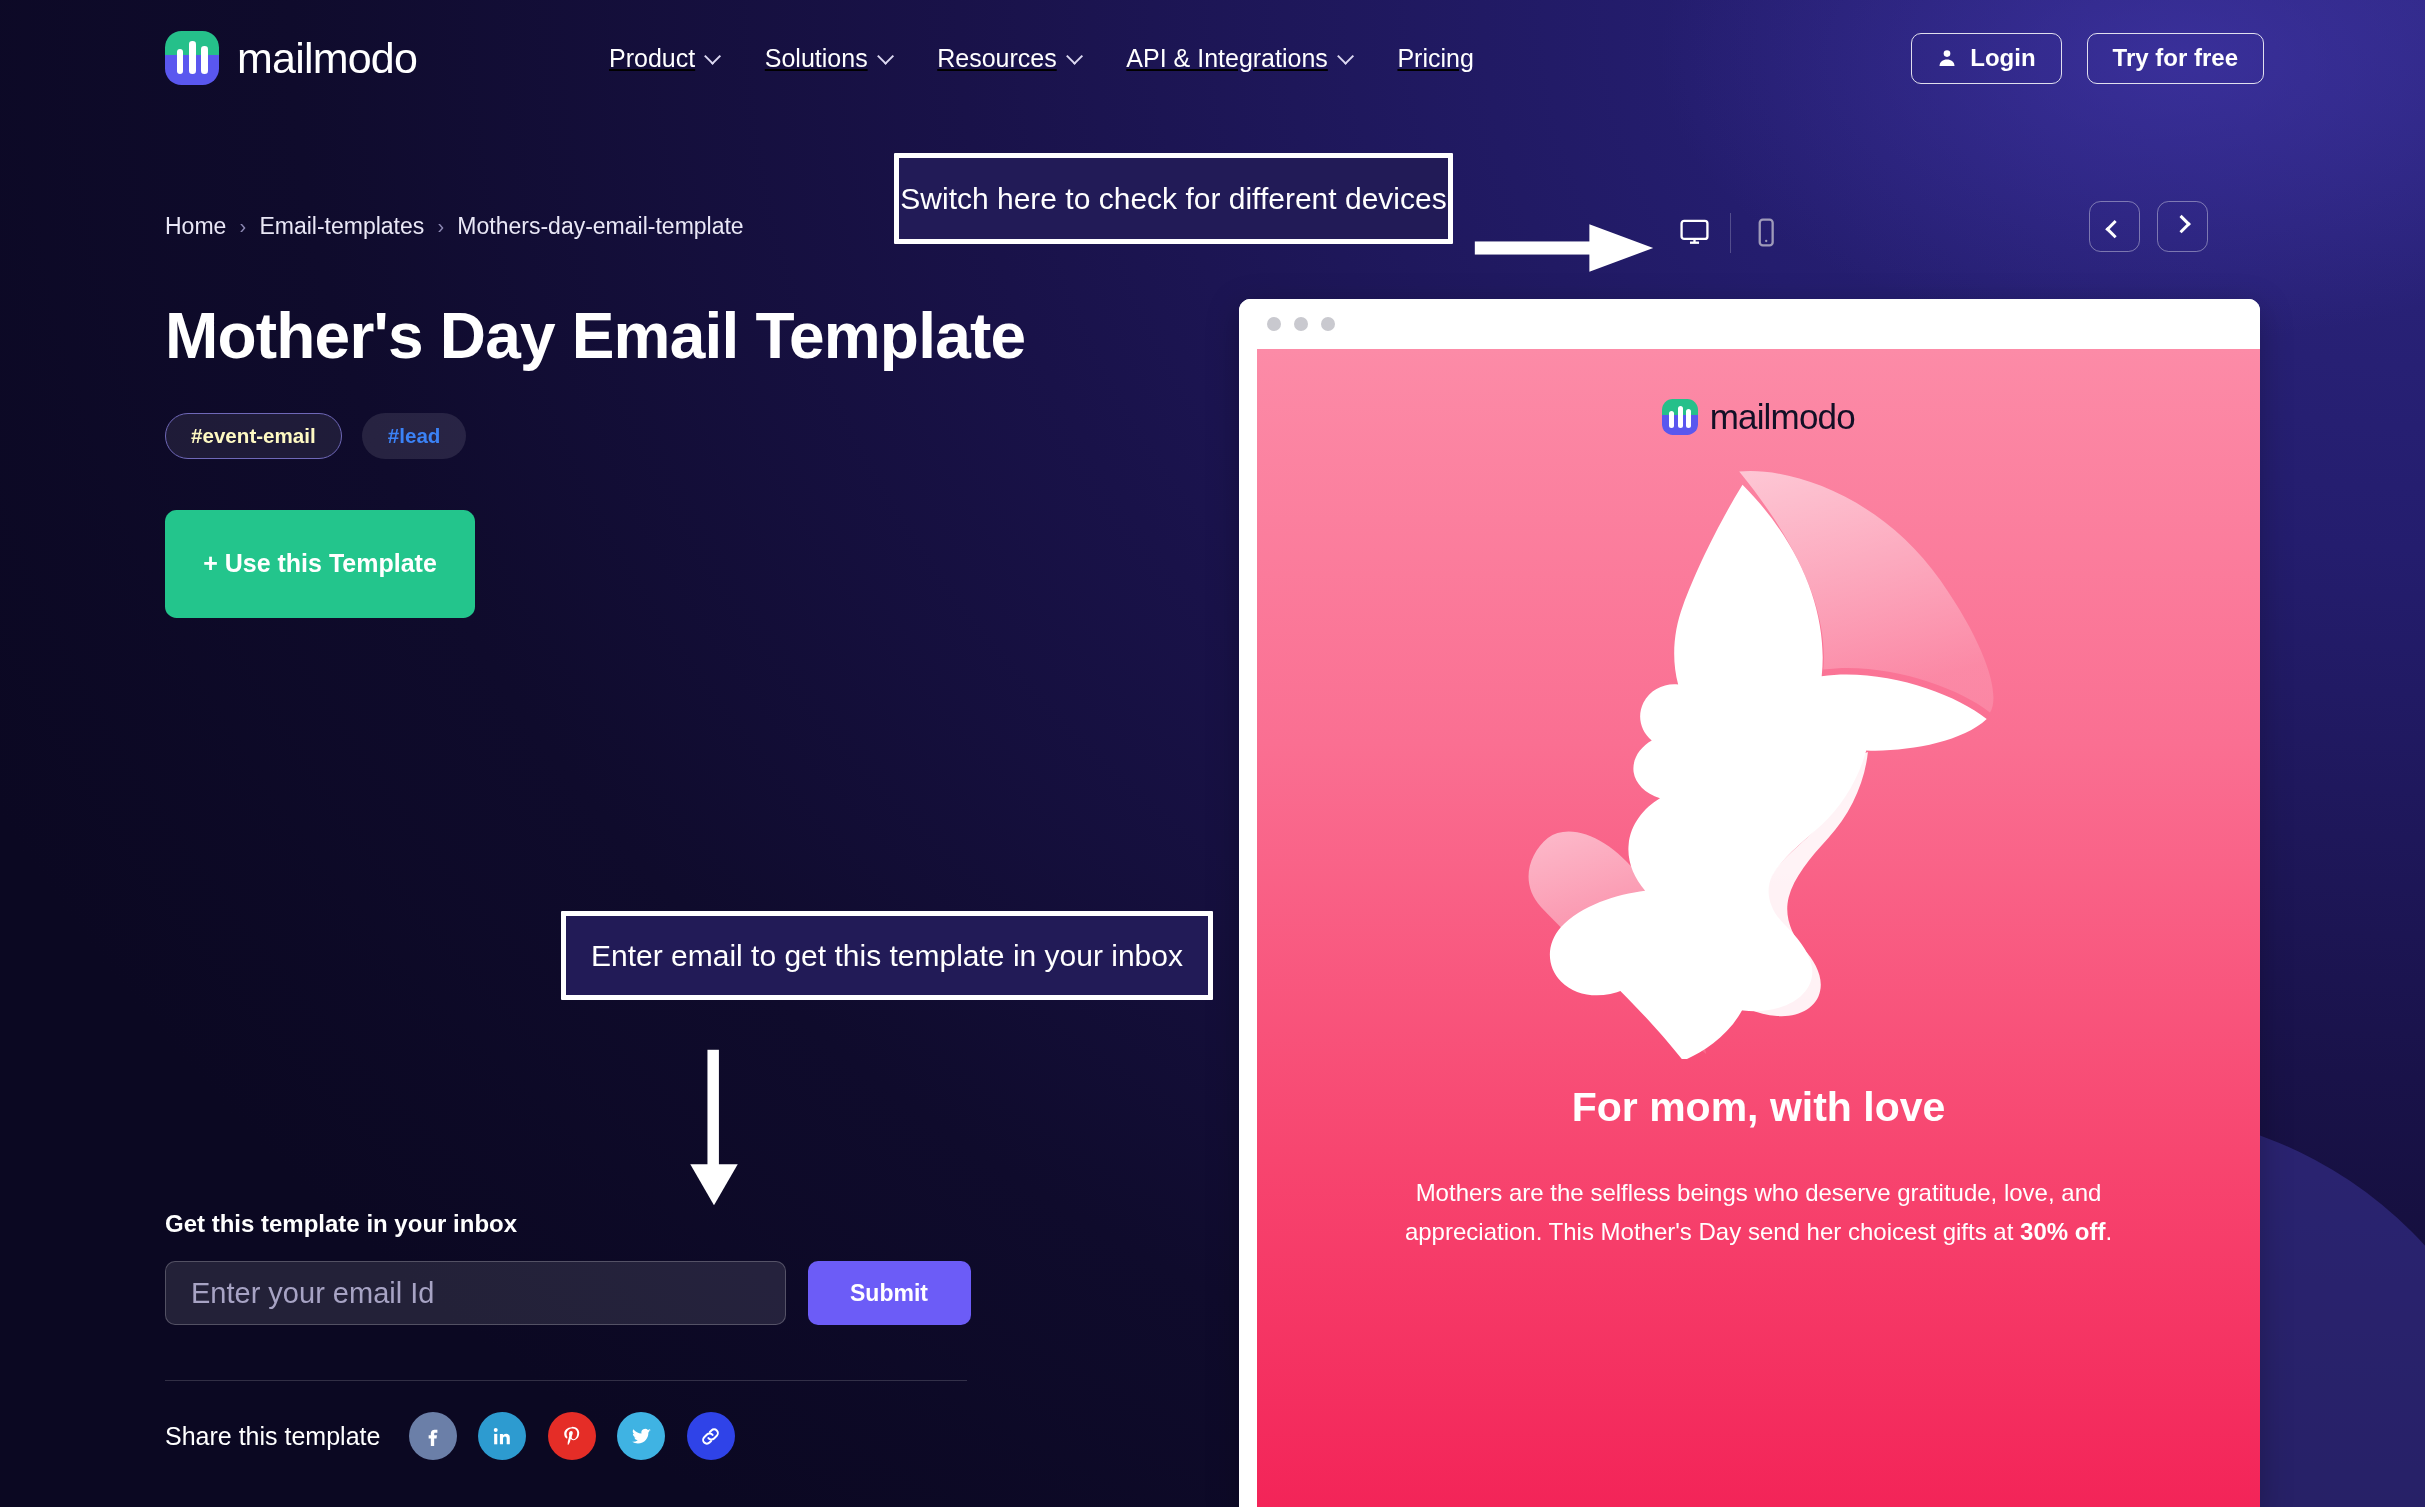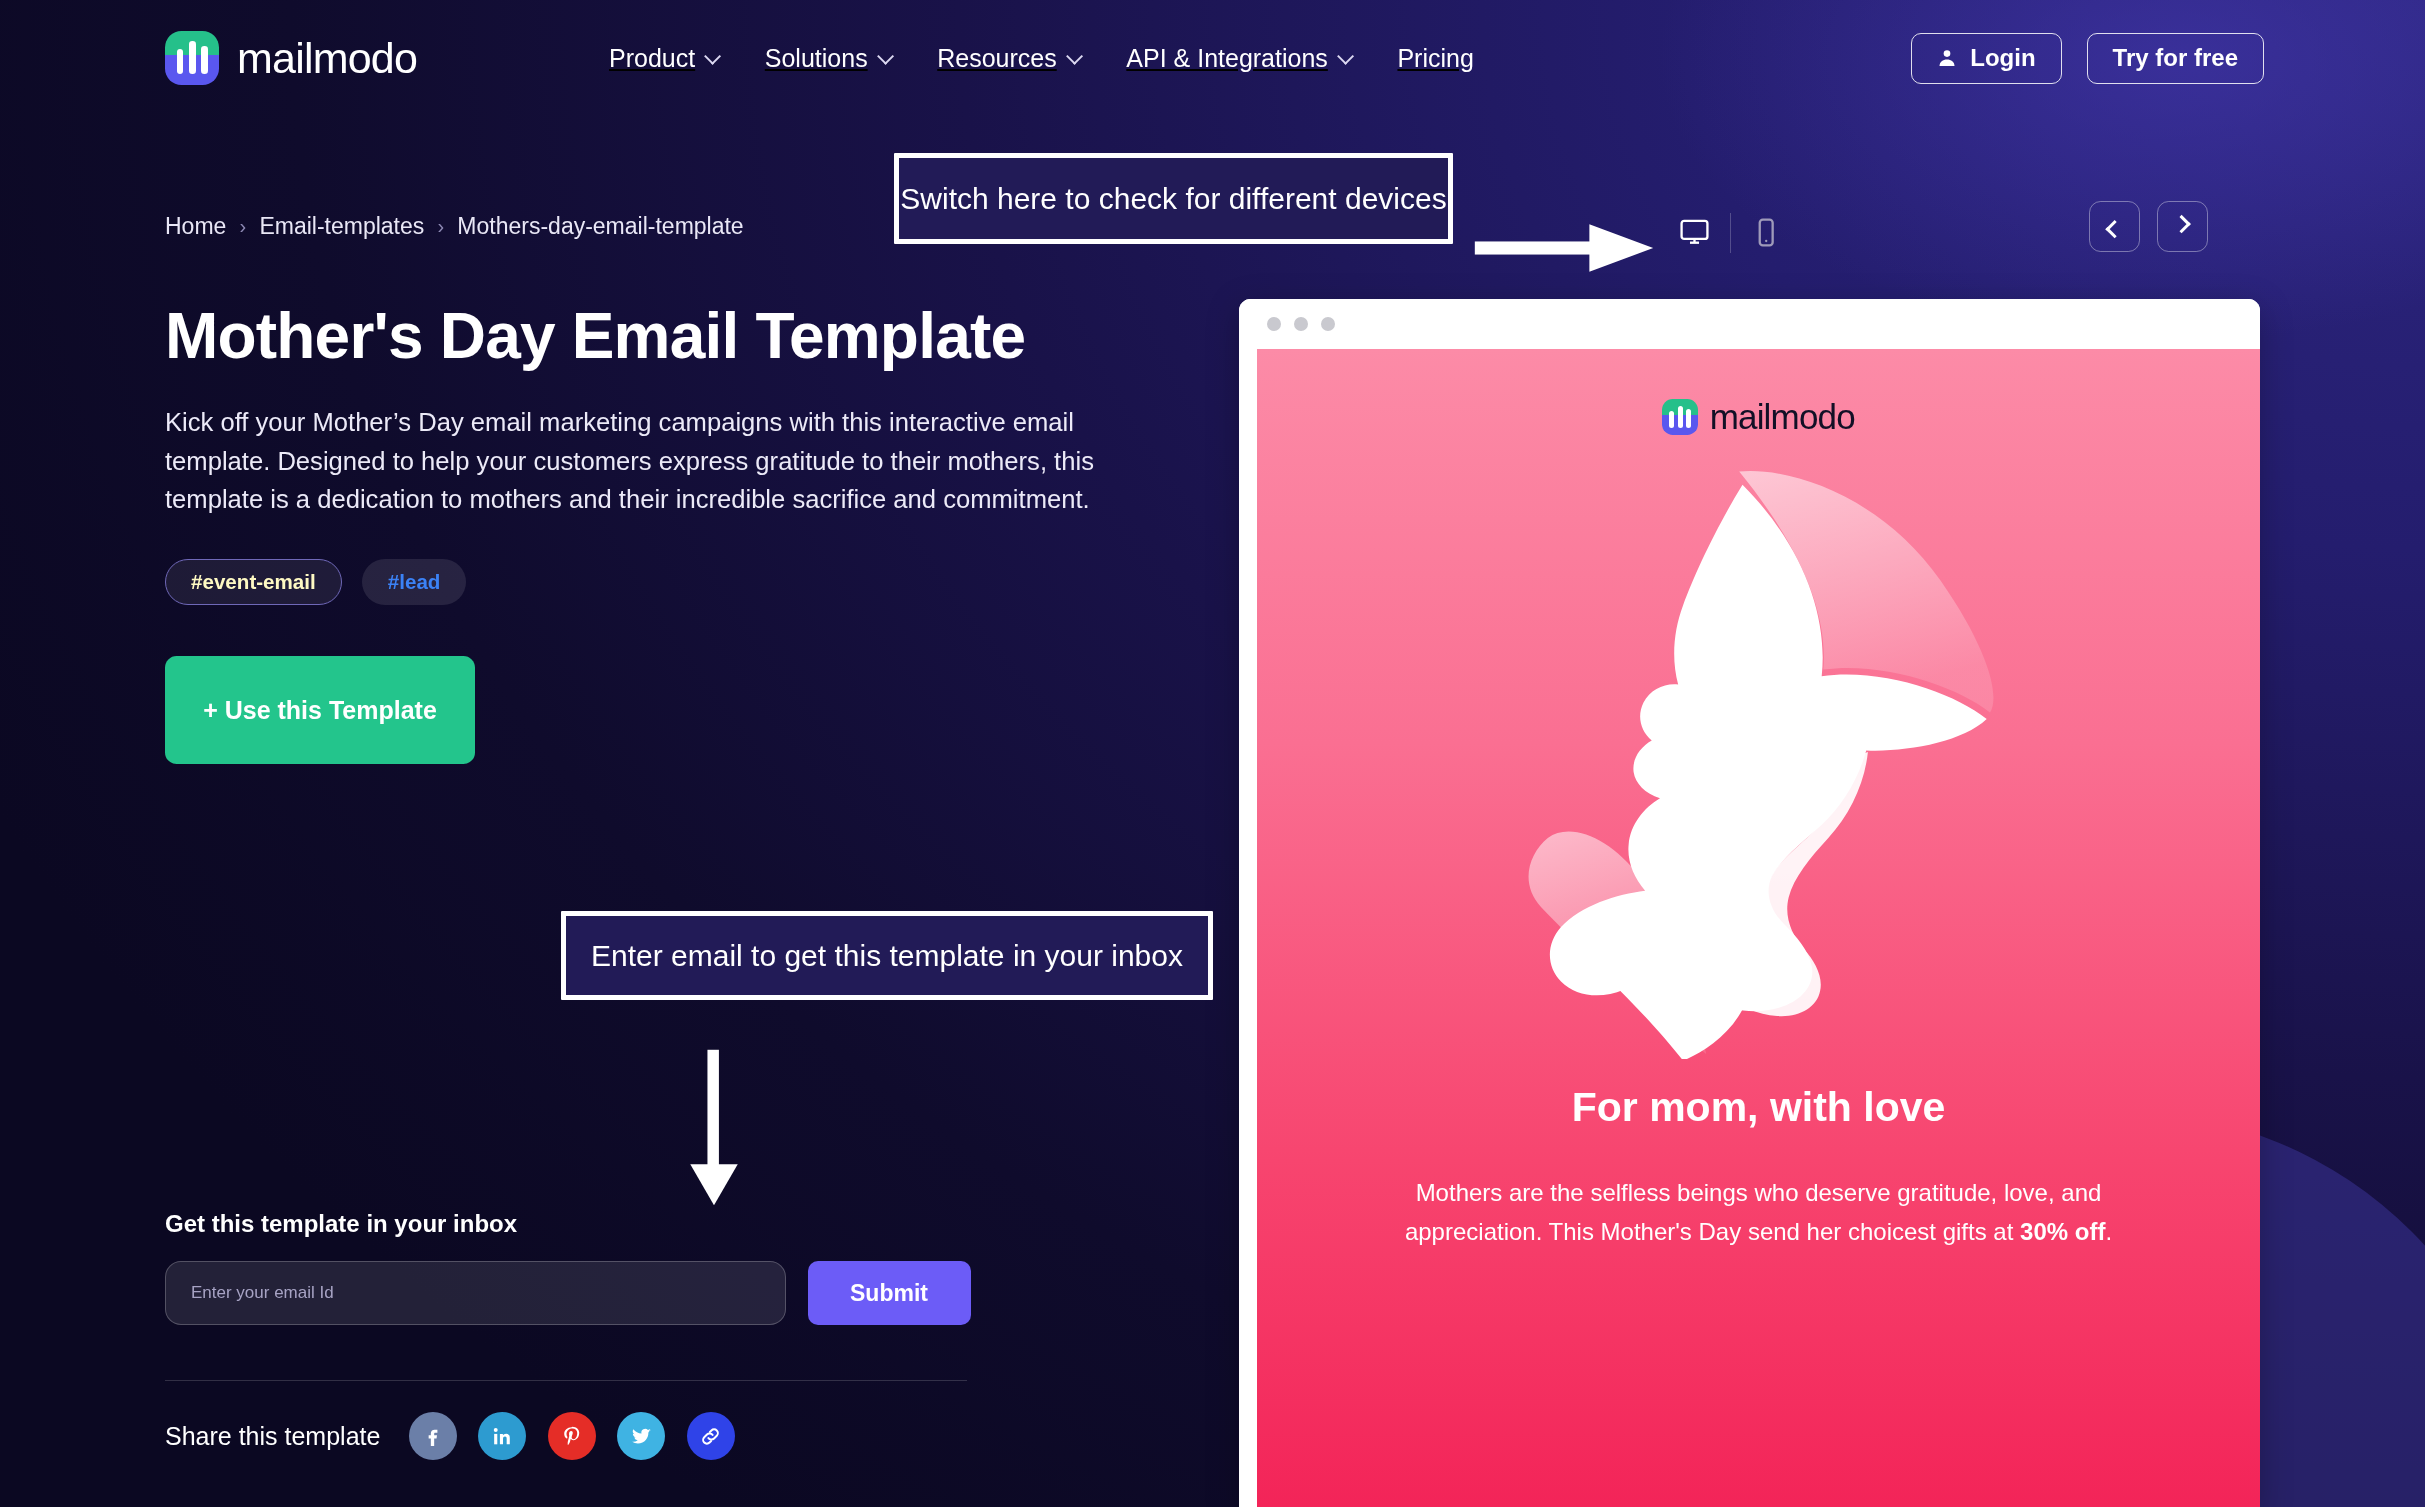--- a/index.html
+++ b/index.html
@@ -165,24 +165,24 @@
 
   .inbox-label {
     position: absolute; left: 165px; top: 1210px;
     color: #ffffff; font-size: 24px; font-weight: 700; z-index: 6;
   }
   .inbox-row {
     position: absolute; left: 165px; top: 1261px;
     display: flex; gap: 21.5px; z-index: 6;
   }
   .email-input {
-    width: 621px; height: 64px; border-radius: 16px;
+    width: 621px; height: 64px; border-radius: 10px;
     background: rgba(255,255,255,.10);
     border: 1.2px solid rgba(255,255,255,.22);
-    color: #ffffff; font-size: 17px;
+    color: #ffffff; font-size: 29px;
     padding: 0 25px;
     font-family: "Liberation Sans", sans-serif;
     outline: none;
   }
   .email-input::placeholder { color: #a7a3c4; }
   .submit-btn {
     width: 163px; height: 64px; border-radius: 10px;
     background: #6c5cf7; color: #ffffff;
     font-size: 23px; font-weight: 700;
     border: none; cursor: pointer;
@@ -347,21 +347,20 @@
   <div class="pager-btn">
     <span class="chev left"></span>
   </div>
   <div class="pager-btn">
     <span class="chev right"></span>
   </div>
 </div>
 
 <div class="left-col">
   <h1 class="page-title">Mother's Day Email Template</h1>
-  <p class="page-desc">Kick off your Mother’s Day email marketing campaigns with this interactive email template. Designed to help your customers express gratitude to their mothers, this template is a dedication to mothers and their incredible sacrifice and commitment.</p>
   <div class="tags">
     <span class="tag primary">#event-email</span>
     <span class="tag secondary">#lead</span>
   </div>
   <button class="use-template-btn">+ Use this Template</button>
 </div>
 
 <div class="inbox-label">Get this template in your inbox</div>
 <div class="inbox-row">
   <input class="email-input" type="text" placeholder="Enter your email Id" style="">

